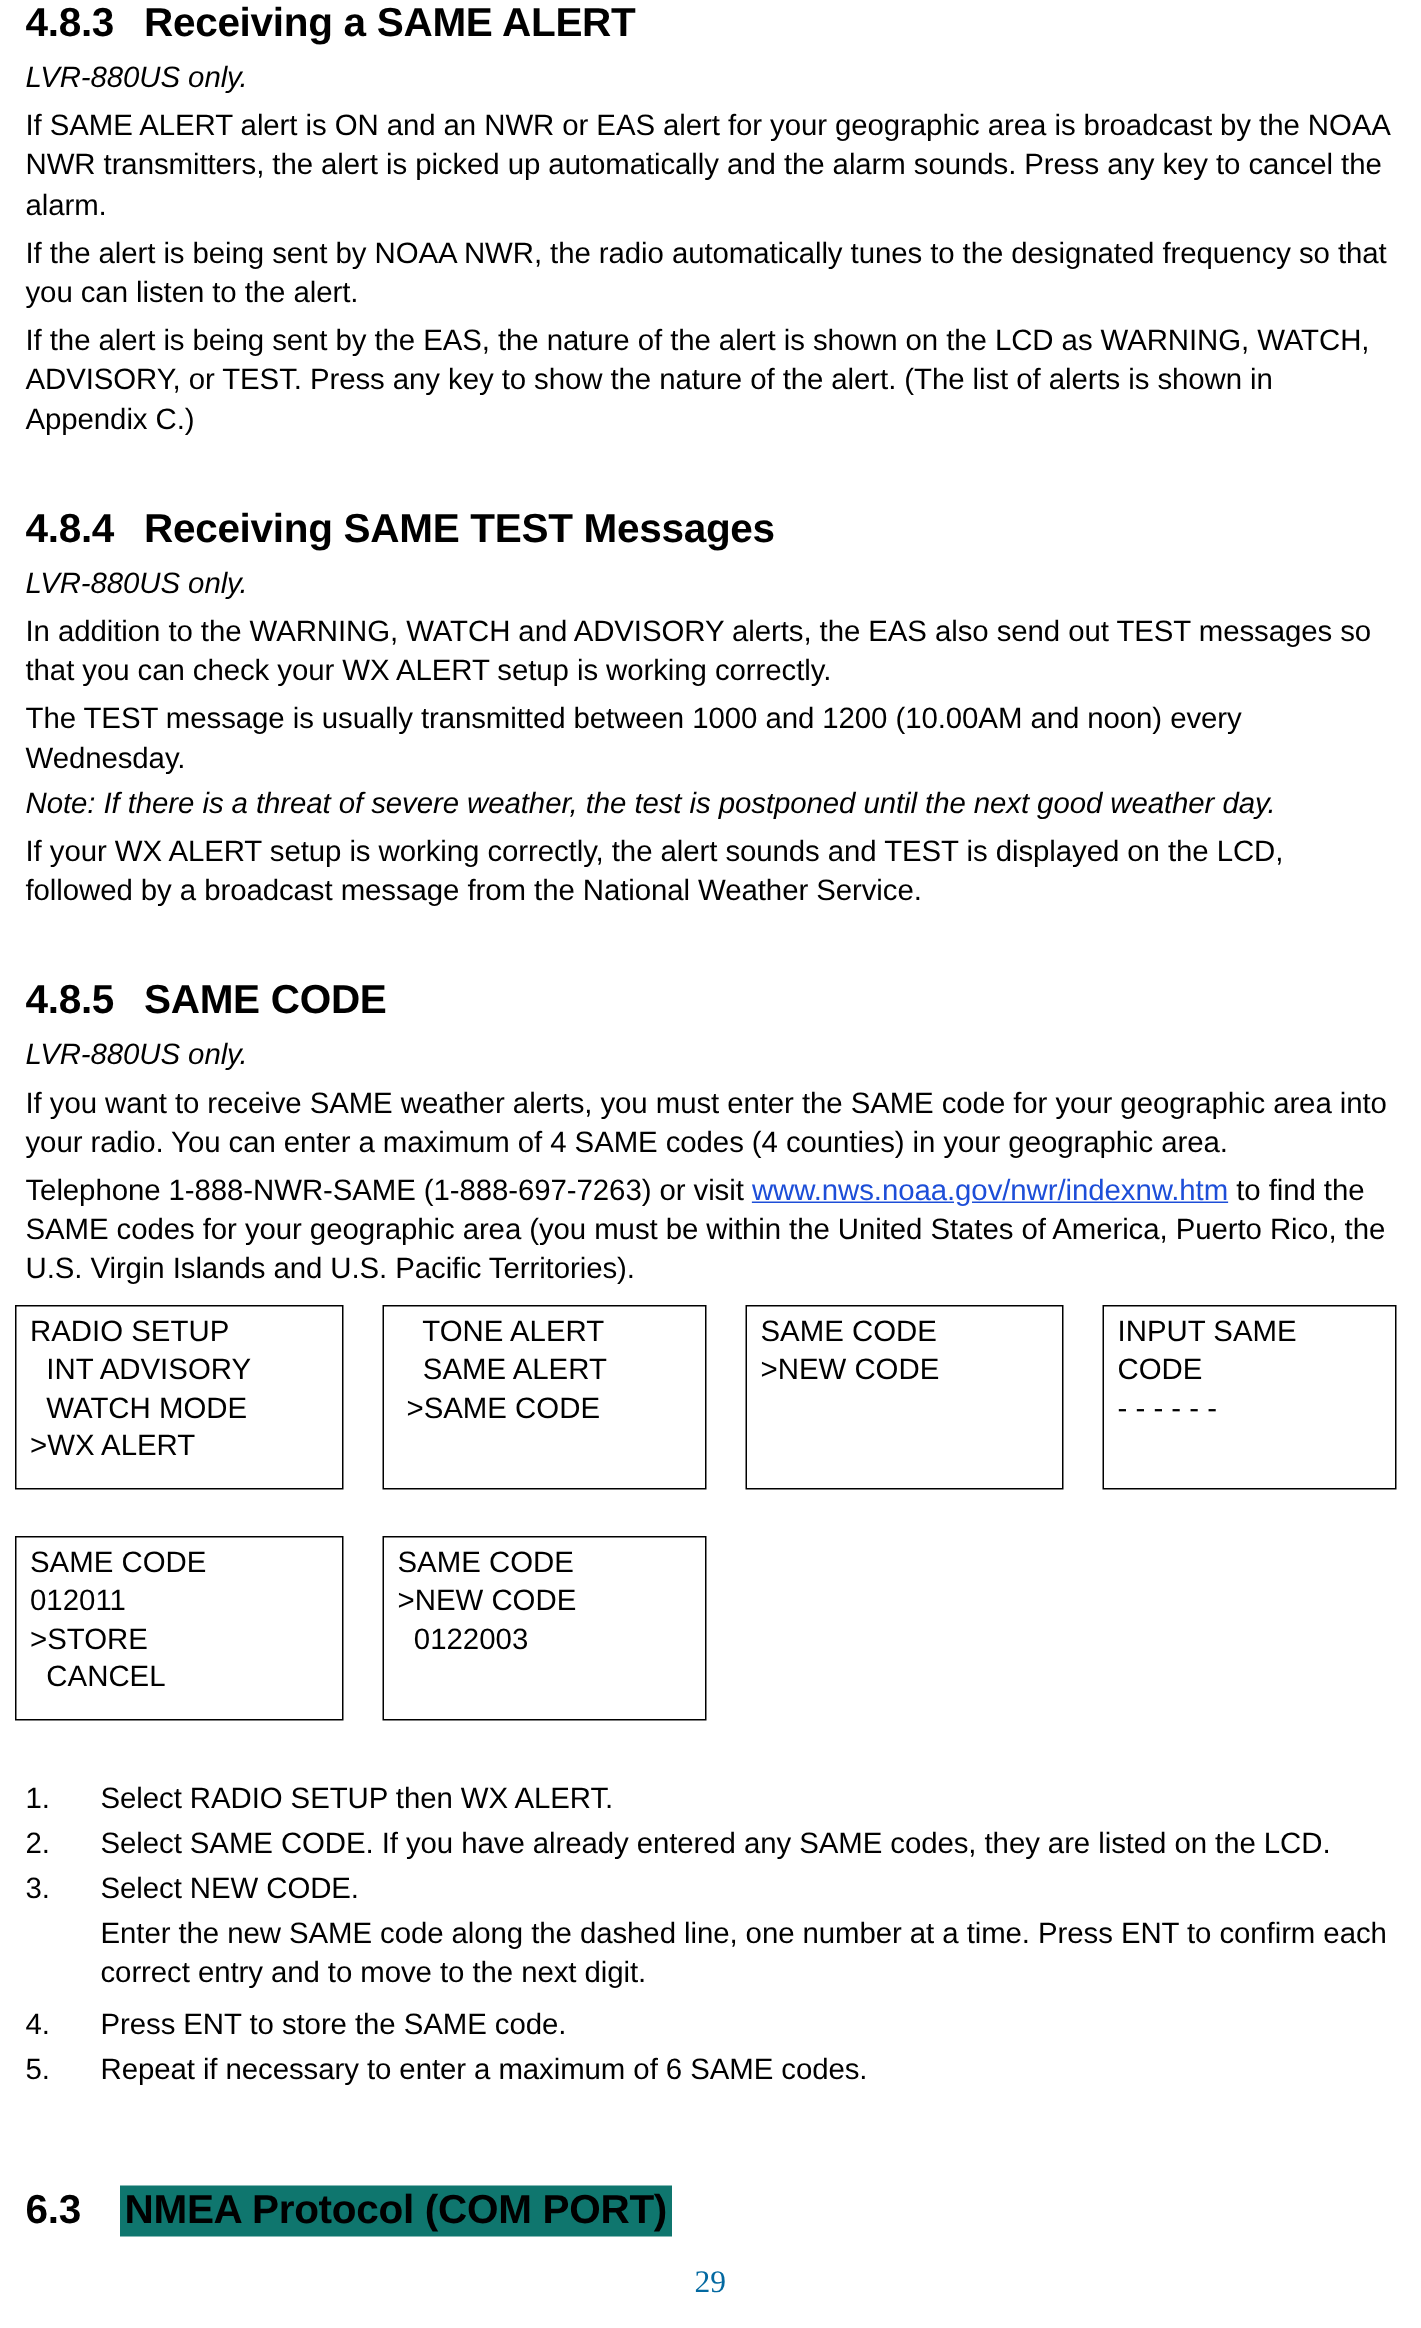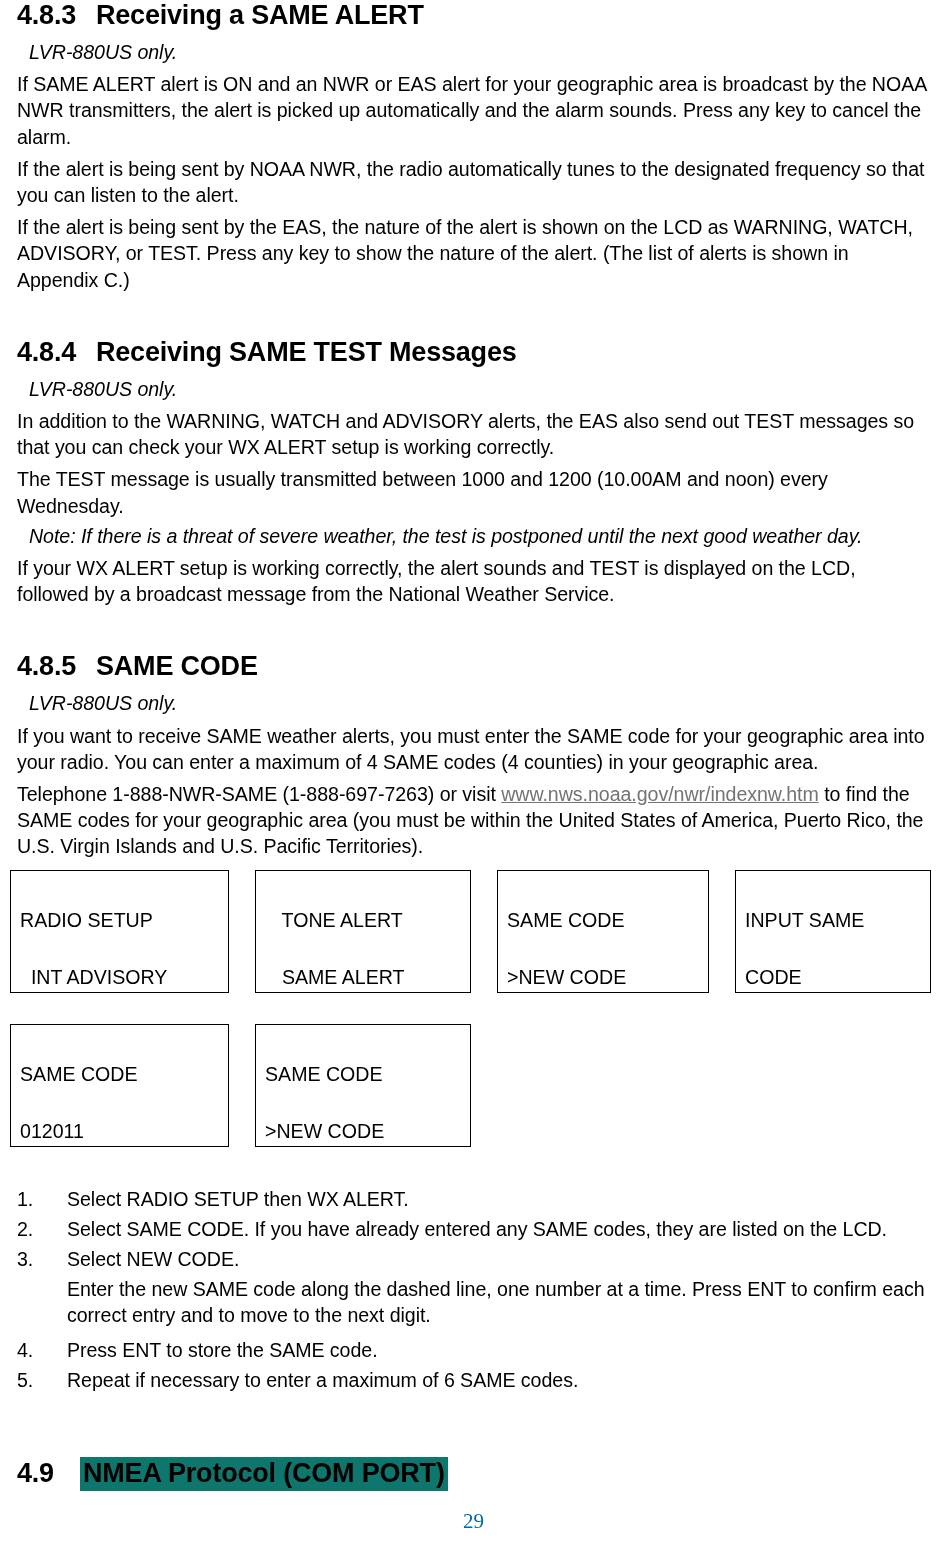--- a/index.html
+++ b/index.html
@@ -46,24 +46,24 @@
   .h2.nine .num { min-width: 63px; }
 
   
   .p {
     font-size: 19.6px;
     line-height: 26.2px;
     margin: 0;
     letter-spacing: -0.05px;
     text-align: left;
   }
-  .ital { font-style: italic; margin-left: 12px; }
+  .ital { font-style: italic; }
 
   a.link {
-    color: #737373;
+    color: #1d4ed8;
     text-decoration: underline;
   }
 
   
   .sp4  { height: 4px; }
   .sp6  { height: 6px; }
   .sp8  { height: 8px; }
   .sp10 { height: 10px; }
   .sp20 { height: 20px; }
   .sp26 { height: 26px; }
@@ -82,21 +82,20 @@
     border: 1.6px solid #000000;
     background: #ffffff;
     font-size: 19.6px;
     line-height: 25.6px;
     padding: 5px 0 0 0;
     overflow: hidden;
   }
   .lcd .ln {
     white-space: pre;
     padding-left: 9px;
-    margin-top: 32px;
   }
 
   
   .olist { position: relative; }
   .li {
     position: relative;
     font-size: 19.6px;
     line-height: 26.2px;
     padding-left: 50px;
     letter-spacing: -0.05px;
@@ -265,19 +264,19 @@
       <span class="mk">5.</span>
       <span>Repeat if necessary to enter a maximum of 6 SAME codes.</span>
     </div>
 
   </div>
 
   <div class="sp44"></div>
   <div class="sp20"></div>
 
   <h2 class="h2 hl nine">
-    <span class="num">4.9</span>
+    <span class="num">6.3</span>
       <span class="ttl">NMEA Protocol (COM PORT)</span>
   </h2>
 
   <div class="pageno">29</div>
 
 </div>
 
 </body></html>

